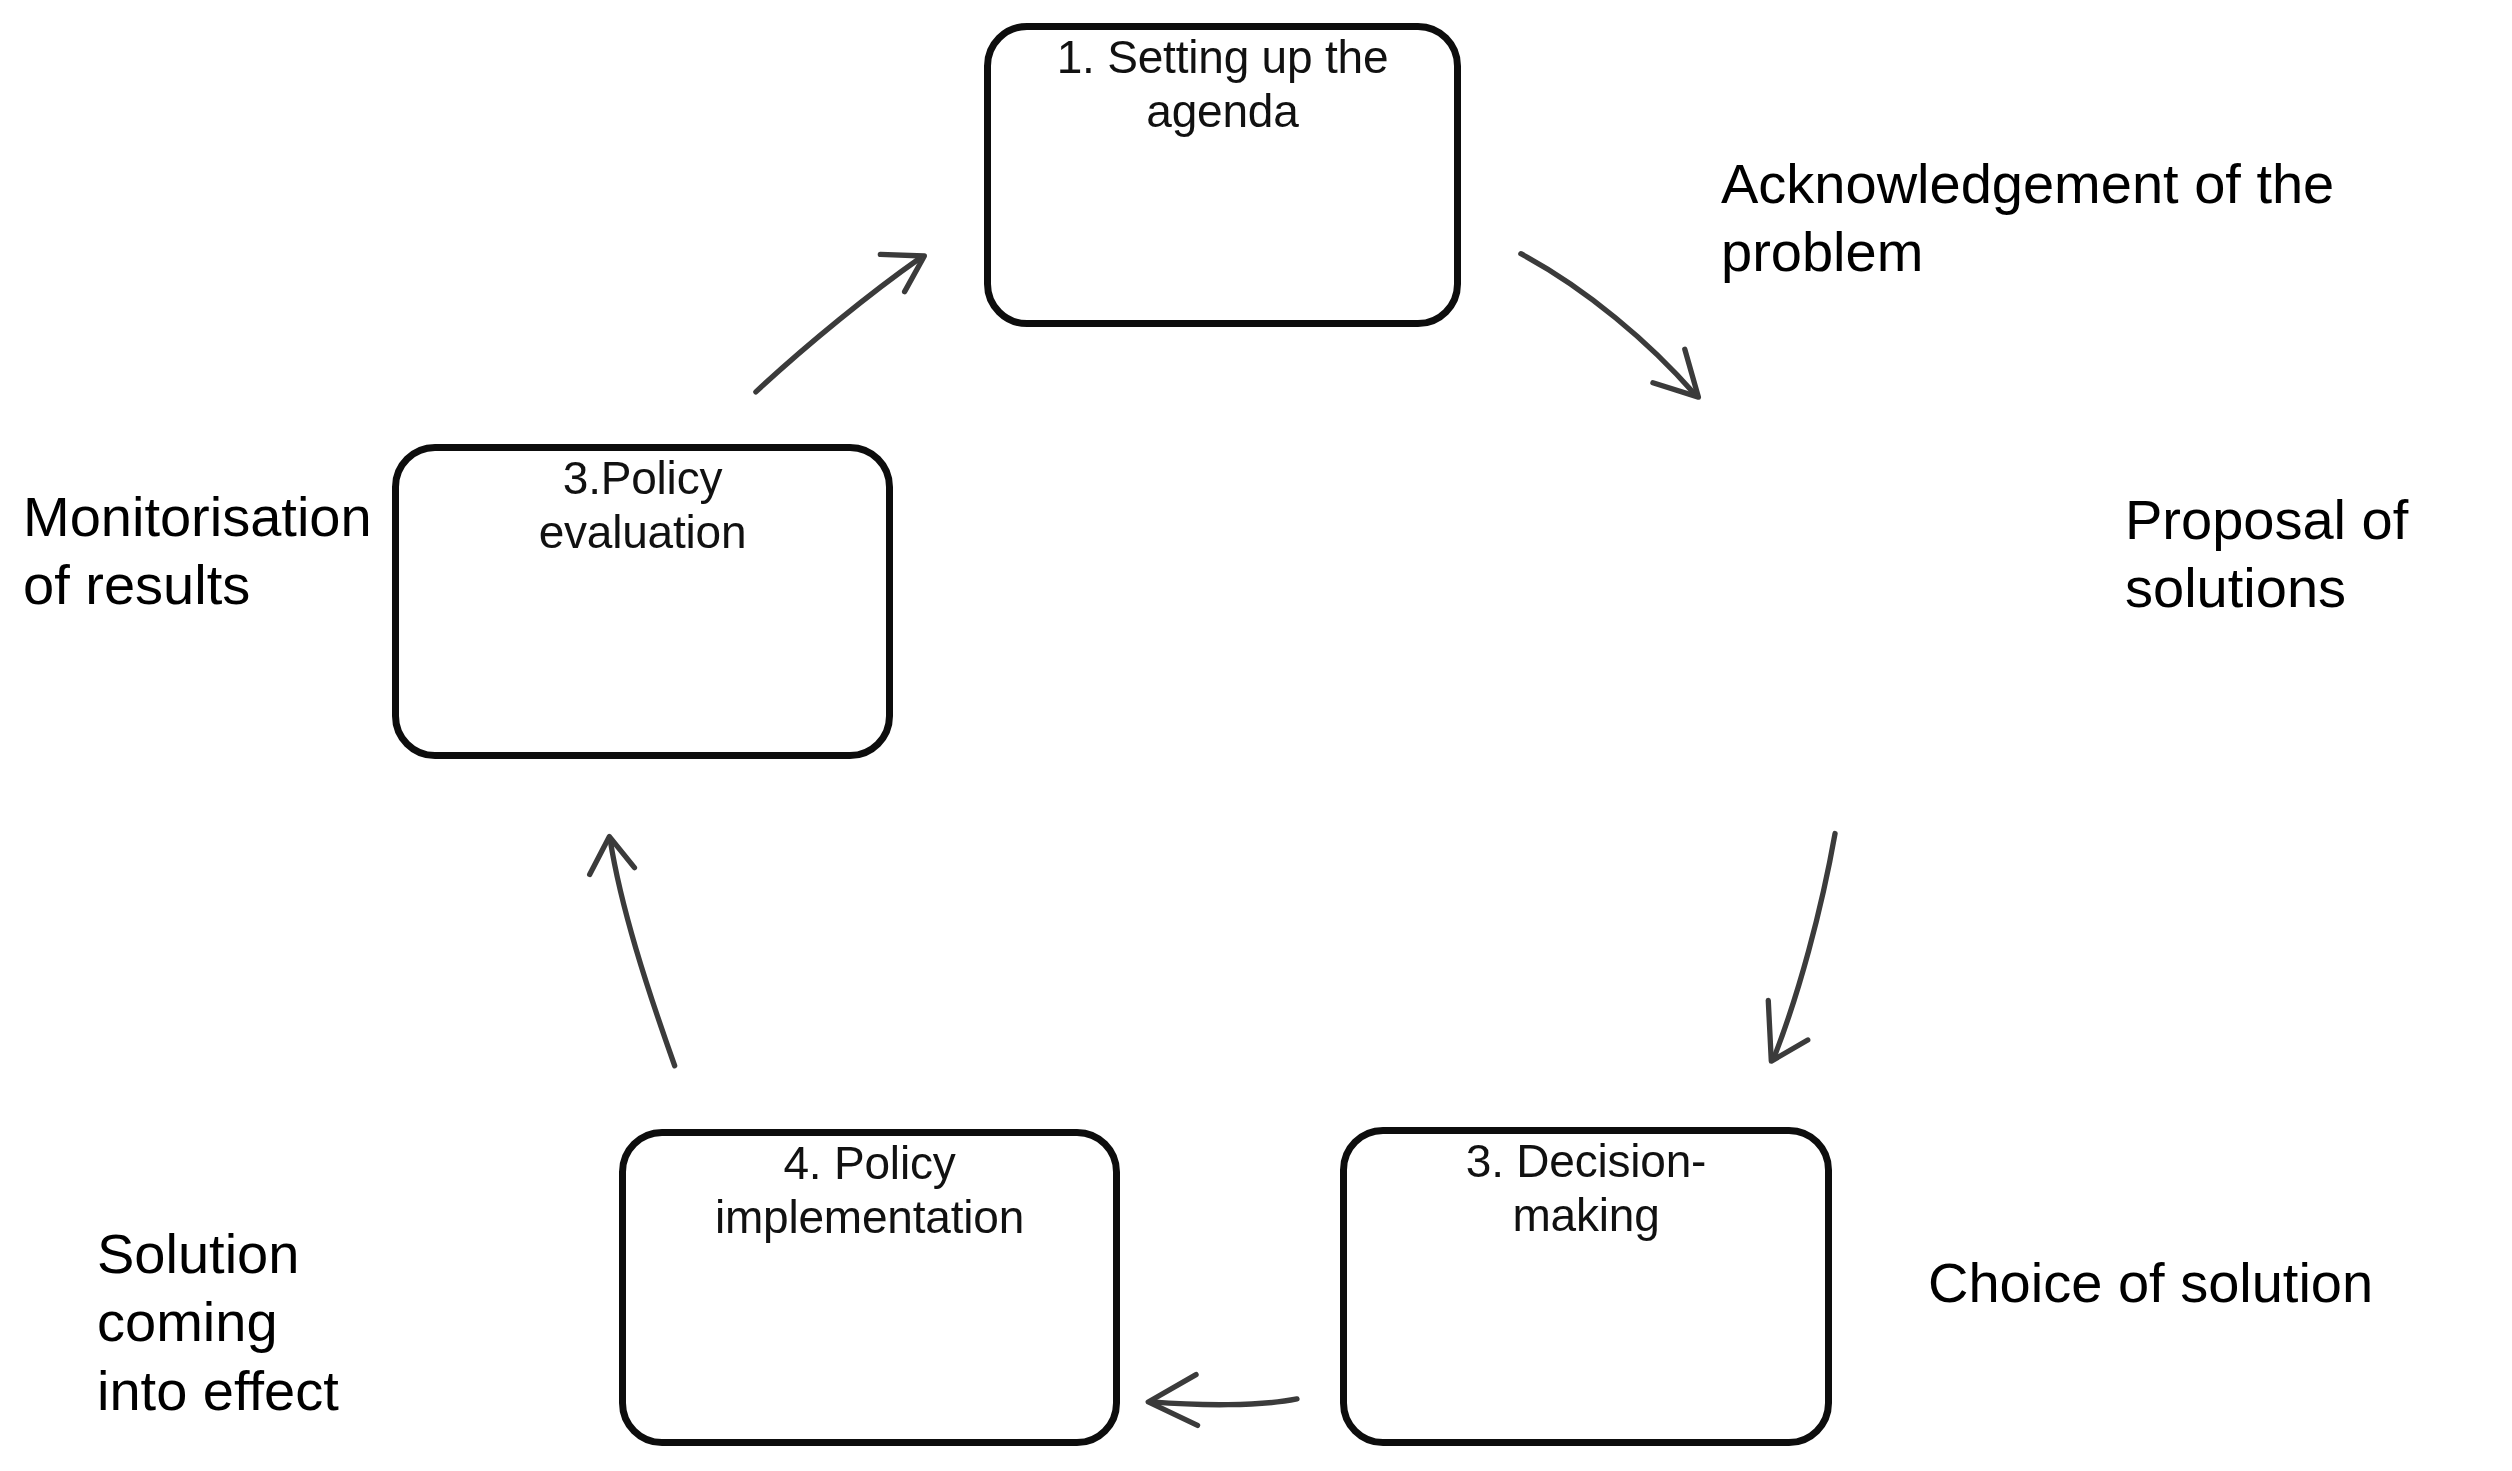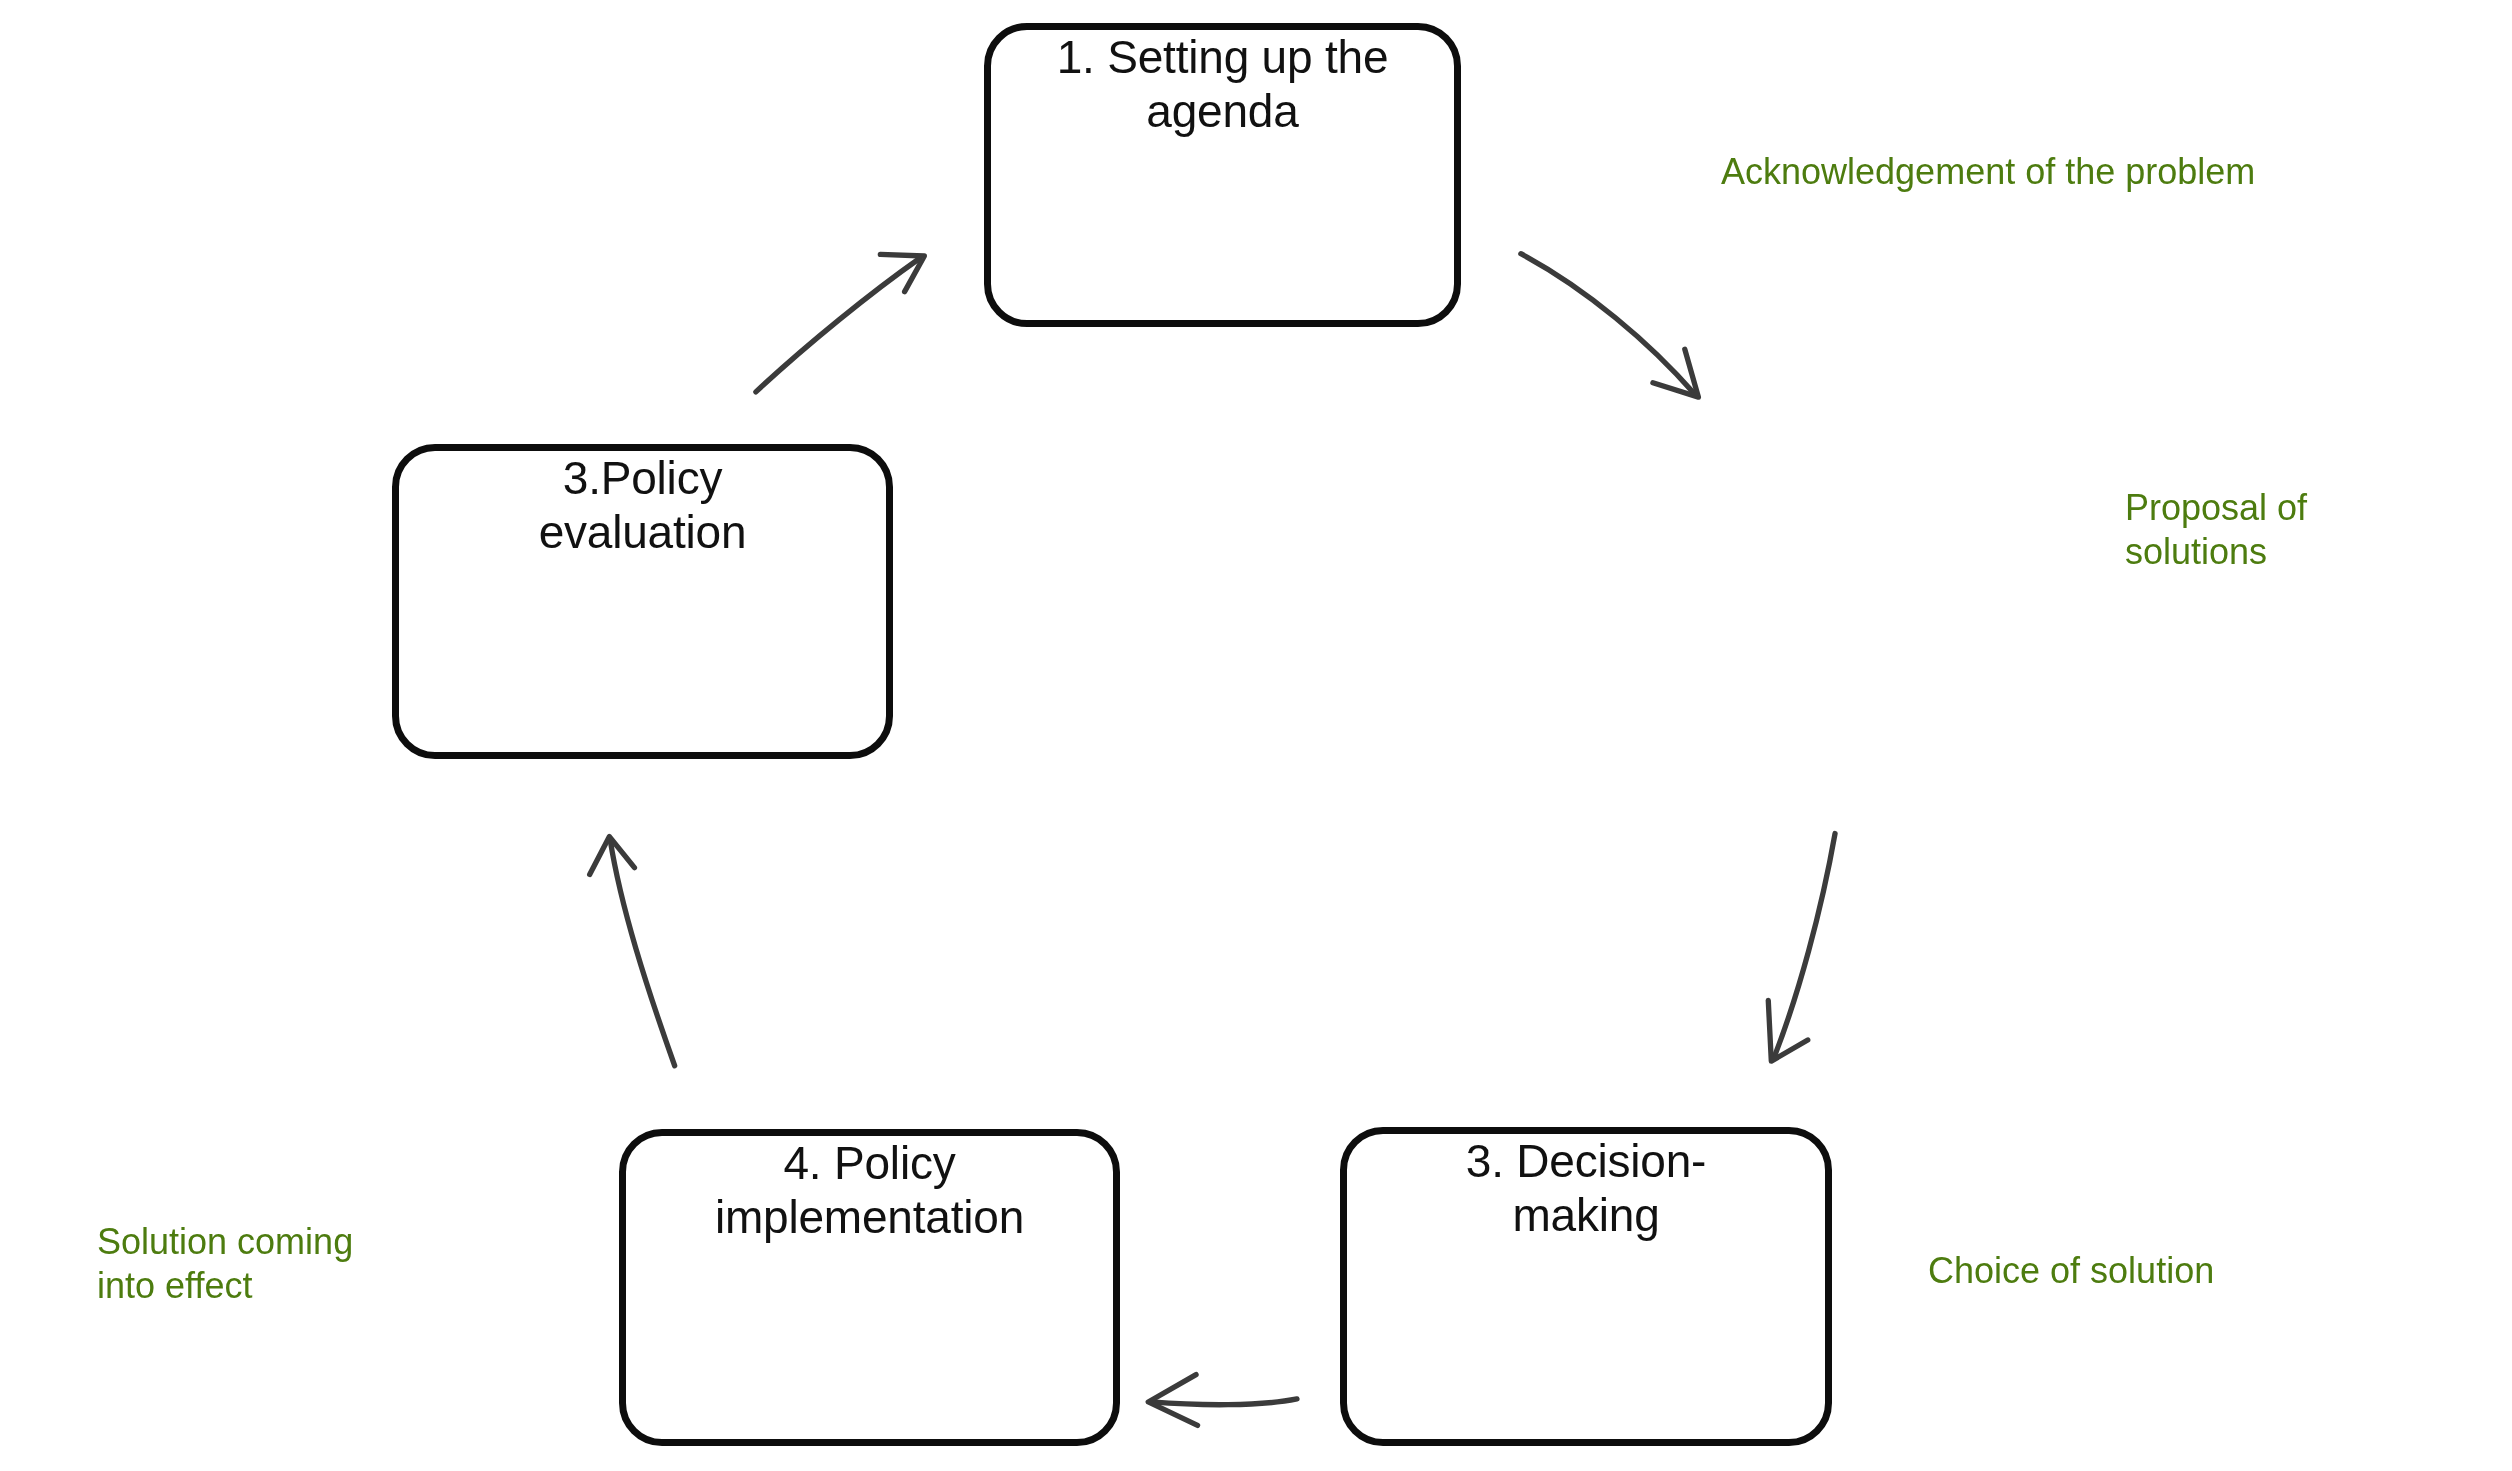--- a/index.html
+++ b/index.html
@@ -42,23 +42,23 @@
   #box-1 { left: 984px; top: 23px;   width: 477px; height: 304px; }
   #box-2 { left: 1566px; top: 446px;  width: 480px; height: 313px; }
   #box-3 { left: 1340px; top: 1127px; width: 492px; height: 319px; }
   #box-4 { left: 619px;  top: 1129px; width: 501px; height: 317px; }
   #box-5 { left: 392px;  top: 444px;  width: 501px; height: 315px; }
 
   
   .annotation {
     position: absolute;
     font-family: "Liberation Sans", sans-serif;
-    font-size: 36px;
+    font-size: 56px;
     line-height: 1.22;
-    color: #4d7c0f;
+    color: #000000;
     white-space: pre-line;
   }
   #ann-1 { left: 1721px; top: 150px;  width: 789px; }
   #ann-2 { left: 2125px; top: 486px;  width: 357px;  }
   #ann-3 { left: 1928px; top: 1249px; width: 455px;  }
   #ann-4 { left: 97px;  top: 1220px; width: 395px;  }
   #ann-5 { left: 23px;   top: 483px;  width: 334px;  }
 
   
   #arrow-layer {
@@ -136,15 +136,17 @@
     <span class="stage-label">3.Policy
 evaluation</span>
   </div>
 
   <div class="annotation" id="ann-1">Acknowledgement of the problem</div>
   <div class="annotation" id="ann-3">Choice of solution</div>
   <div class="annotation" id="ann-2">Proposal of
 solutions</div>
   <div class="annotation" id="ann-4">Solution coming
 into effect</div>
+  <div class="annotation" id="ann-5">Monitorisation
+of results</div>
 
 </div>
 
 
 </body></html>

